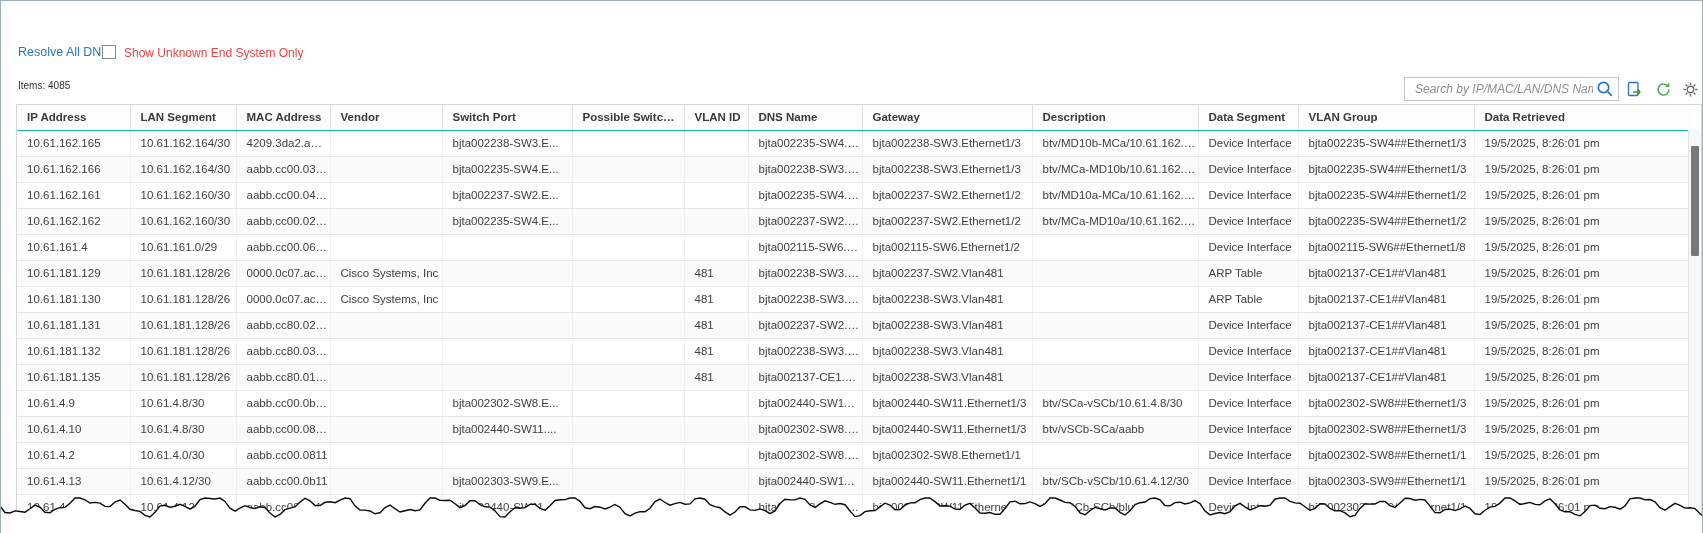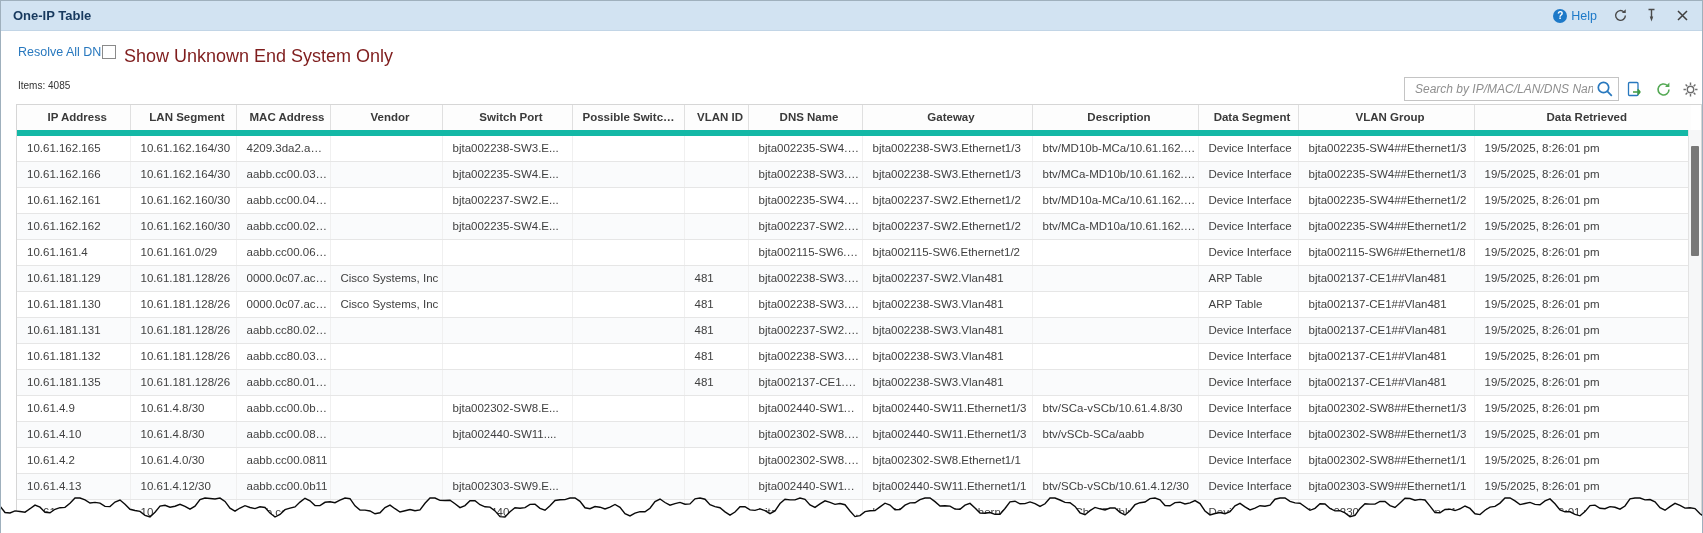--- a/index.html
+++ b/index.html
@@ -18,21 +18,21 @@
   .help{display:flex;align-items:center;gap:4px;cursor:pointer;}
   .help-badge{
     width:14px;height:14px;border-radius:50%;background:#1d79c8;color:#fff;
     font-size:10px;font-weight:bold;display:flex;align-items:center;justify-content:center;
   }
   .help-text{font-size:12.5px;color:#1d79c8;}
   .tb-icon{width:16px;height:16px;display:inline-flex;align-items:center;justify-content:center;cursor:pointer;}
   
   .link{position:absolute;left:17px;top:44px;font-size:12.5px;color:#2878be;cursor:pointer;}
   .chk{position:absolute;left:101px;top:44px;width:14px;height:14px;border:1px solid #8a8a8a;background:#fff;box-sizing:border-box;cursor:pointer;}
-  .chk-label{position:absolute;left:123px;top:45px;font-size:18px;color:#7f1d1d;}
+  .chk-label{position:absolute;left:123px;top:45px;font-size:12px;color:#ef4444;}
   .items{position:absolute;left:17px;top:79px;font-size:10px;color:#333;}
   .searchbox{
     position:absolute;left:1403px;top:76px;width:215px;height:24px;box-sizing:border-box;
     border:1px solid #c4c4c4;background:#fff;display:flex;align-items:center;
   }
   .searchbox input{
     flex:1;border:none;outline:none;background:transparent;margin-left:8px;
     font-family:"Liberation Sans",sans-serif;font-size:12px;font-style:italic;color:#555;min-width:0;
   }
   .searchbox input::placeholder{color:#8f8f8f;font-style:italic;}
@@ -44,61 +44,35 @@
   
   .grid{
     position:absolute;left:15px;top:103px;width:1686px;height:430px;box-sizing:border-box;
     border:1px solid #d6d6d6;border-bottom:none;background:#fff;overflow:hidden;
   }
   table{border-collapse:collapse;table-layout:fixed;width:1673px;}
   th,td{
     padding:0 2px 0 10px;height:25px;line-height:25px;font-size:11.5px;text-align:left;
     white-space:nowrap;overflow:hidden;text-overflow:ellipsis;box-sizing:border-box;
   }
-  th{font-weight:600;color:#3a3a3a;border-bottom:6px solid #14b8a6;border-right:1px solid #e0e0e0;background:#fdfdfd;cursor:pointer;text-align:center;}
+  th{font-weight:600;color:#3a3a3a;border-bottom:1px solid #14b8a6;border-right:1px solid #e0e0e0;background:#fdfdfd;cursor:pointer;}
   td{color:#404040;border-bottom:1px solid #e6e6e6;border-right:1px solid #f0f0f0;}
   tbody tr:nth-child(even){background:#fafbfc;}
   th:last-child,td:last-child{border-right:none;}
   
   .vscroll{position:absolute;top:25px;right:0;bottom:0;width:13px;background:#f6f7f8;border-left:1px solid #e3e3e3;box-sizing:border-box;}
   .vthumb{position:absolute;top:16px;left:2px;width:8px;height:110px;background:#787878;border-radius:1px;cursor:pointer;}
   
   .tear{position:absolute;left:-1px;bottom:0;width:1705px;height:36px;pointer-events:none;}
 </style>
 </head>
 <body>
 
 <div class="window">
 
-  <div class="titlebar">
-    <span class="title">One-IP Table</span>
-    <div class="titlebar-right">
-      <span class="help">
-        <span class="help-badge">?</span>
-        <span class="help-text">Help</span>
-      </span>
-      <span class="tb-icon">
-        <svg width="15" height="15" viewBox="0 0 16 16">
-            <path d="M13.2 8a5.2 5.2 0 1 1-1.6-3.8" fill="none" stroke="#4a4a4a" stroke-width="1.5"></path>
-            <path d="M13.6 1.2v4.2H9.4z" fill="#4a4a4a"></path>
-          </svg>
-      </span>
-      <span class="tb-icon">
-        <svg width="13" height="15" viewBox="0 0 13 15">
-            <path d="M3.5 1.5h6M6.5 1.5v9" fill="none" stroke="#4a4a4a" stroke-width="1.4"></path>
-            <path d="M4.8 8.6h3.4l-1.7 5z" fill="#4a4a4a"></path>
-          </svg>
-      </span>
-      <span class="tb-icon">
-        <svg width="13" height="13" viewBox="0 0 13 13">
-            <path d="M2 2l9 9M11 2l-9 9" stroke="#3f3f3f" stroke-width="1.5"></path>
-          </svg>
-      </span>
-    </div>
-  </div>
 
   <span class="link">Resolve All DNS</span>
   <span class="chk"></span>
   <span class="chk-label">Show Unknown End System Only</span>
 
   <span class="items">Items: 4085</span>
 
   <div class="searchbox">
     <input type="text" placeholder="Search by IP/MAC/LAN/DNS Name..." style="">
     <svg class="search-glass" viewBox="0 0 20 20">

